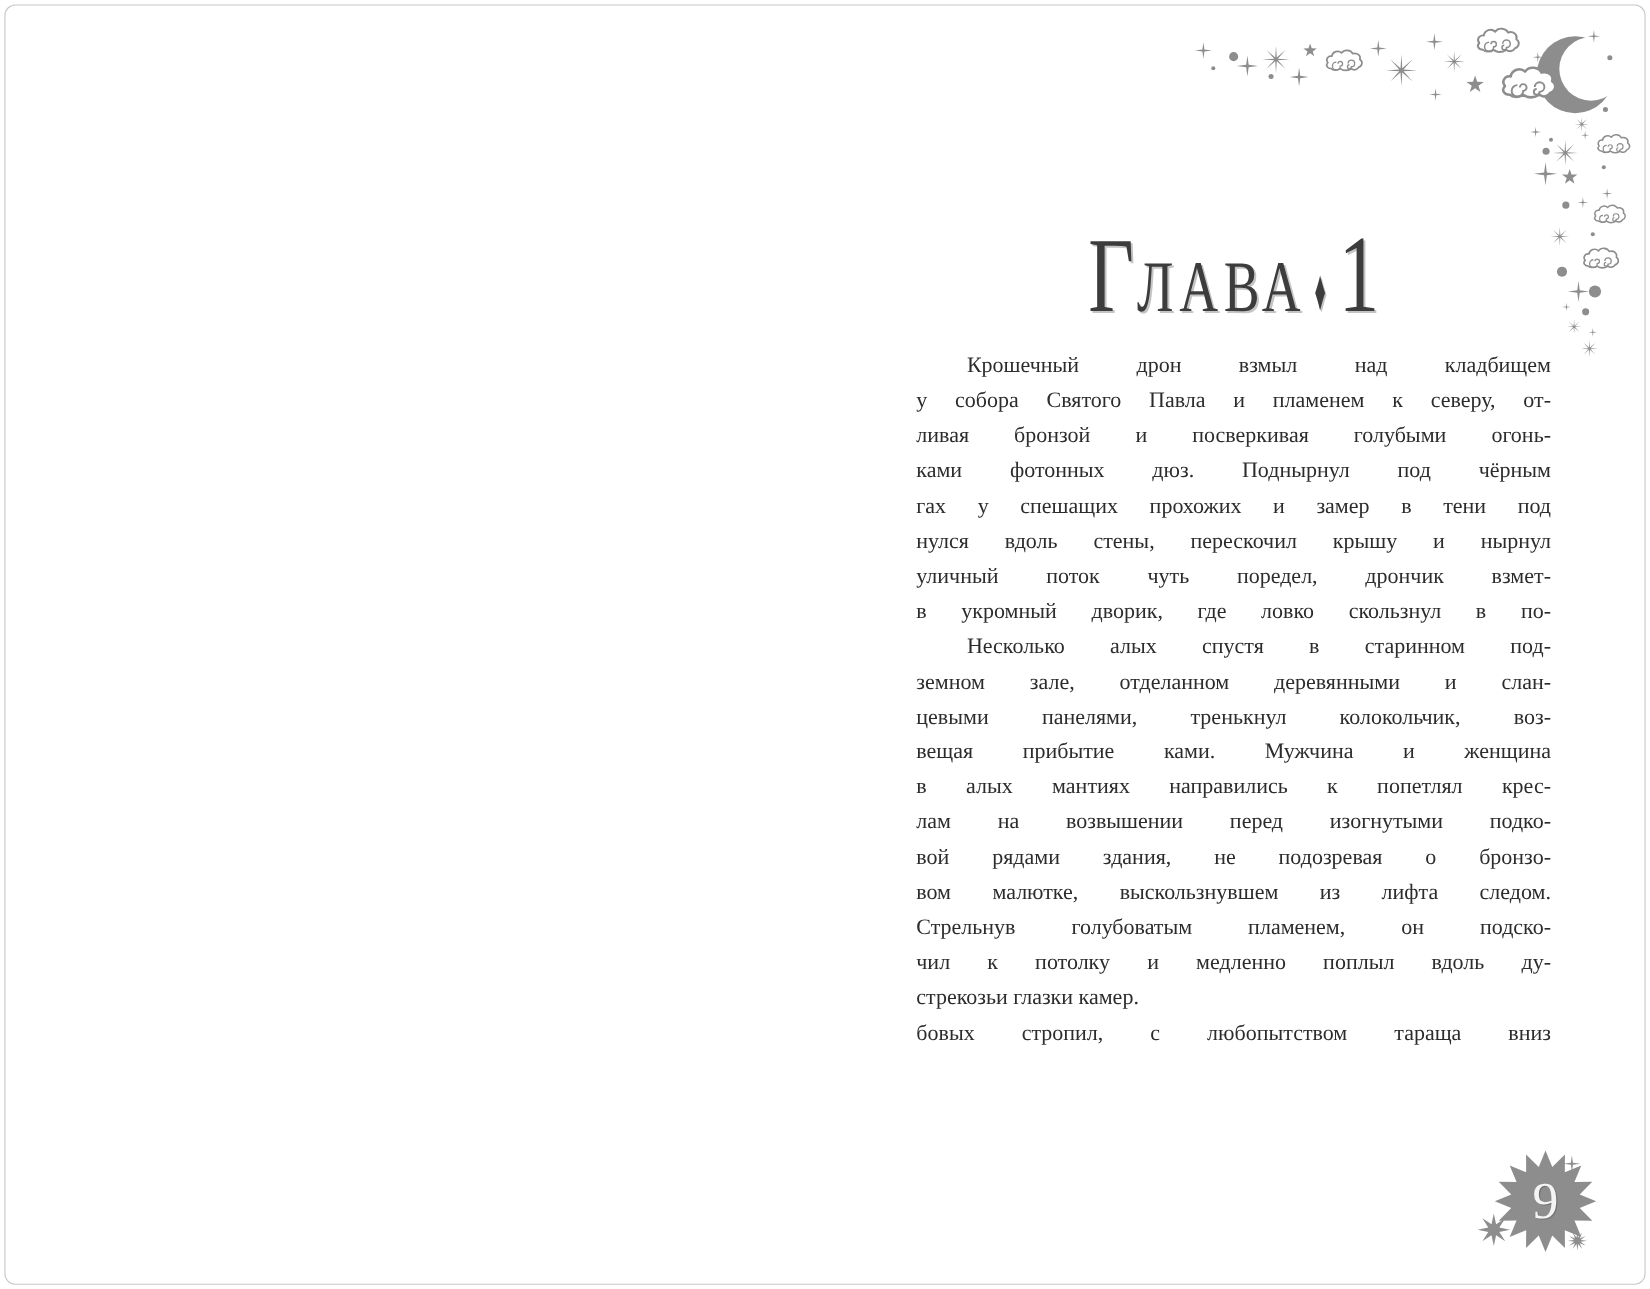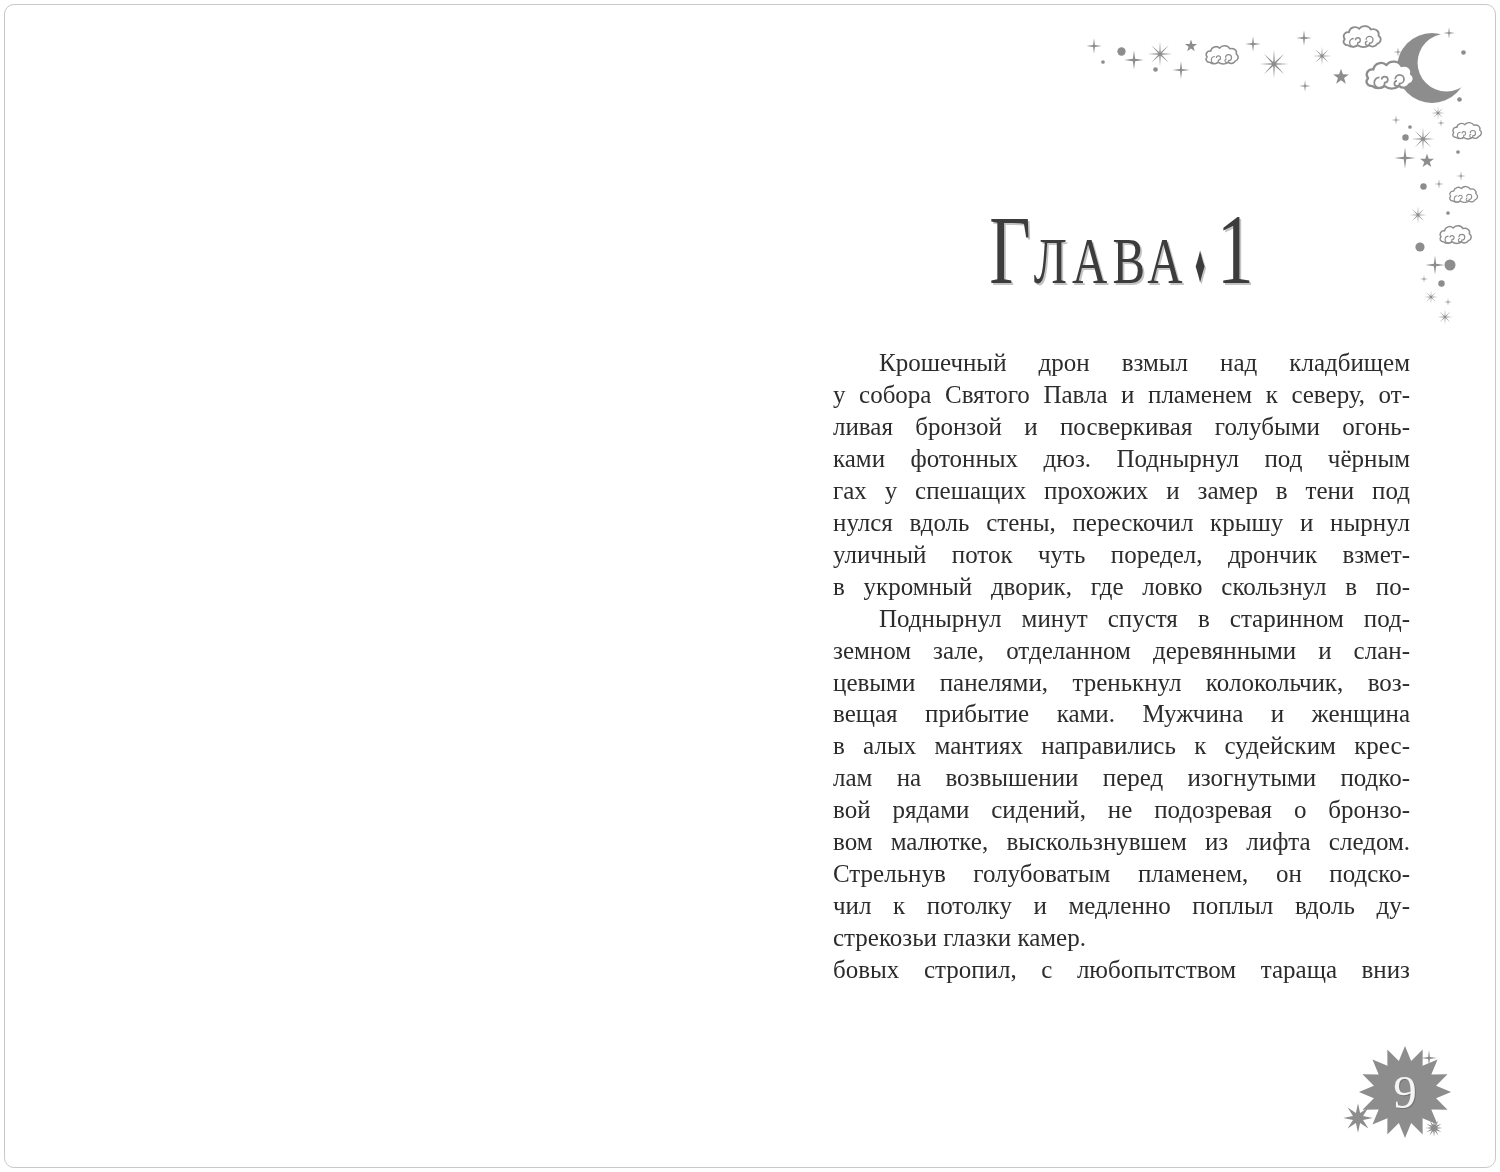--- a/index.html
+++ b/index.html
@@ -27,22 +27,22 @@
   }
   .chapter-title span { vertical-align: baseline; }
   .t-initial { font-size: 97px; letter-spacing: 4px; }
   .t-rest    { font-size: 66px; letter-spacing: 7px; }
   .t-sep     { display: inline-block; font-size: 34px;
                transform: scaleY(1.55) scaleX(0.8);
                margin: 0 14px 0 8px; position: relative; top: -7px; }
   .t-num     { font-size: 100px; }
   
   .text-block {
-    position: absolute; left: 833px; top: 347px; width: 577px;
-    font-size: 25px; line-height: 31.95px;
+    position: absolute; left: 833px; top: 317px; width: 577px;
+    font-size: 20px; line-height: 31.95px;
     color: var(--text, #2c2c2c);
   }
   .line { text-align: justify; text-align-last: justify; text-justify: inter-word; }
   .line.indent { padding-left: 46px; }
   .line.end { text-align-last: left; }
   
   .decor { position: absolute; color: var(--decoration, #8d8d8d); pointer-events: none; }
   .decor svg { display: block; width: 100%; height: 100%; overflow: visible; }
   .cloud-shape path.outline { fill: #ffffff; stroke: currentColor; }
   
@@ -73,27 +73,27 @@
         <div class="line indent">Крошечный дрон взмыл над кладбищем</div>
         <div class="line">у собора Святого Павла и пламенем к северу, от-</div>
         <div class="line">ливая бронзой и посверкивая голубыми огонь-</div>
         <div class="line">ками фотонных дюз. Поднырнул под чёрным</div>
         <div class="line">гах у спешащих прохожих и замер в тени под</div>
         <div class="line">нулся вдоль стены, перескочил крышу и нырнул</div>
         <div class="line">уличный поток чуть поредел, дрончик взмет-</div>
         <div class="line">в укромный дворик, где ловко скользнул в по-</div>
       </div>
       <div>
-        <div class="line indent">Поднырнул минут спустя в старинном под-</div>
+        <div class="line indent">Несколько алых спустя в старинном под-</div>
         <div class="line">земном зале, отделанном деревянными и слан-</div>
         <div class="line">цевыми панелями, тренькнул колокольчик, воз-</div>
         <div class="line">вещая прибытие ками. Мужчина и женщина</div>
-        <div class="line">в алых мантиях направились к судейским крес-</div>
+        <div class="line">в алых мантиях направились к попетлял крес-</div>
         <div class="line">лам на возвышении перед изогнутыми подко-</div>
-        <div class="line">вой рядами сидений, не подозревая о бронзо-</div>
+        <div class="line">вой рядами здания, не подозревая о бронзо-</div>
         <div class="line">вом малютке, выскользнувшем из лифта следом.</div>
         <div class="line">Стрельнув голубоватым пламенем, он подско-</div>
         <div class="line">чил к потолку и медленно поплыл вдоль ду-</div>
         <div class="line end">стрекозьи глазки камер.</div>
         <div class="line">бовых стропил, с любопытством тараща вниз</div>
       </div>
     </div>
 
   <div class="decor-layer">
       <span class="decor" style="left: 1086px; top: 38px; width: 16px; height: 16px;">

